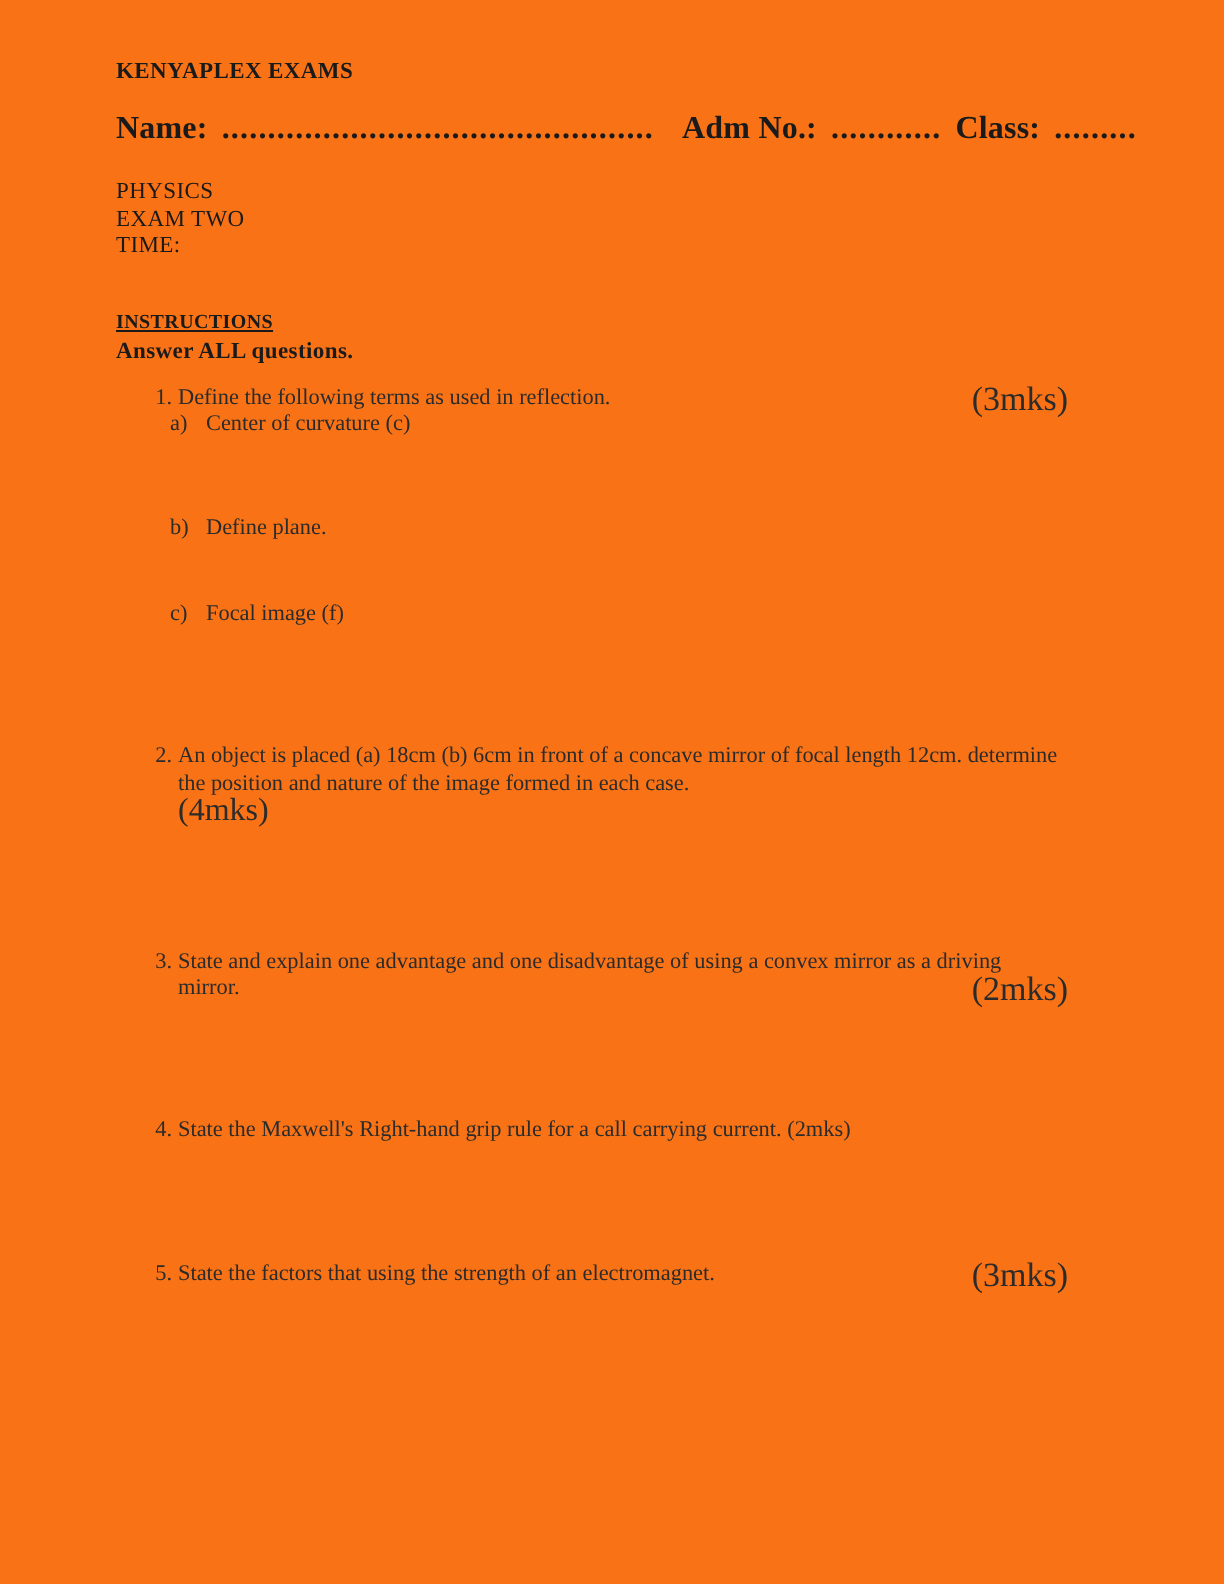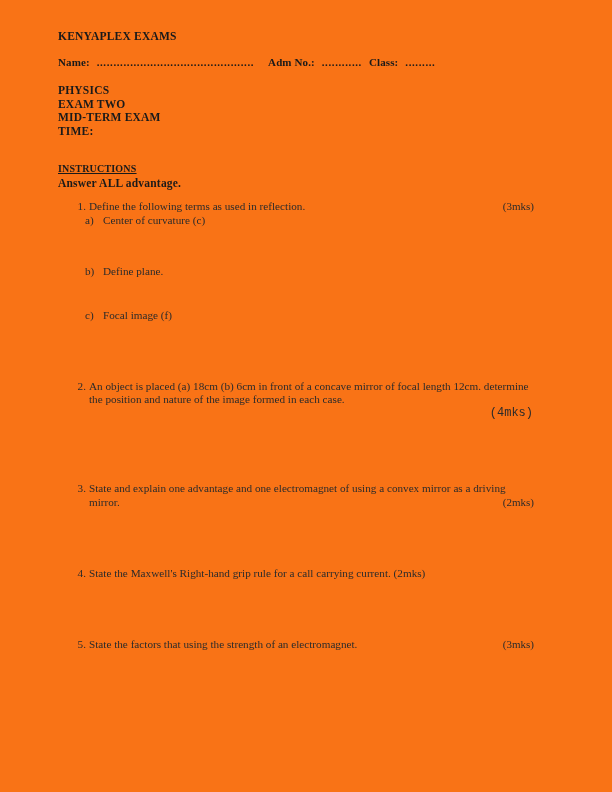--- a/index.html
+++ b/index.html
@@ -26,36 +26,36 @@
   
   .exam-brand {
     font-weight: bold;
     font-size: 11.5px;
     color: #1a1a1a;
     letter-spacing: 0.2px;
     margin: 0 0 14px 0;
   }
   .candidate-line {
     font-weight: bold;
-    font-size: 11px;
+    font-size: 16px;
     color: #1a1a1a;
     white-space: nowrap;
     margin: 0 0 16px 0;
     letter-spacing: 0.1px;
   }
   .candidate-line .dots {
     letter-spacing: 0.6px;
   }
   .gap-sm { display: inline-block; width: 7px; }
 
   .meta-block {
     margin: 0 0 20px 0;
   }
   .meta-line {
-    font-weight: bold;
+    font-weight: normal;
     font-size: 11.5px;
     color: #1a1a1a;
     line-height: 13.6px;
     letter-spacing: 0.2px;
   }
 
   
   .instructions-title {
     font-weight: bold;
     font-size: 10px;
@@ -100,30 +100,29 @@
   .q-text {
     display: block;
     font-size: 11.2px;
     line-height: 13.4px;
   }
   .q-text.wrap-narrow { max-width: 432px; }
   .marks-right {
     position: absolute;
     right: 0;
     top: 0;
-    font-size: 11px;
+    font-size: 17px;
     white-space: nowrap;
   }
   .marks-below {
     display: block;
-    text-align: right;
+    text-align: left;
     padding-right: 1px;
-    font-size: 12px;
-    line-height: 13.4px;
-    font-family: Liberation Mono, monospace;
+    font-size: 16px;
+    line-height: 13.4px;
   }
   .marks-inline {
     font-size: 11.2px;
     white-space: nowrap;
   }
 
   
   .subparts {
     margin: 0;
     padding: 0;
@@ -154,27 +153,26 @@
 
     <div class="exam-brand">KENYAPLEX EXAMS</div>
 
     <div class="candidate-line">
       <span>Name:</span><span class="gap-sm"></span><span class="dots">...............................................</span><span class="gap-sm"></span><span class="gap-sm"></span><span>Adm No.:</span><span class="gap-sm"></span><span class="dots">............</span><span class="gap-sm"></span><span>Class:</span><span class="gap-sm"></span><span class="dots">.........</span>
     </div>
 
     <div class="meta-block">
       <div class="meta-line">PHYSICS</div>
       <div class="meta-line">EXAM TWO</div>
-      <div class="meta-line">MID-TERM EXAM</div>
       <div class="meta-line">TIME:</div>
     </div>
 
     <div>
       <div><span class="instructions-title">INSTRUCTIONS</span></div>
-      <div class="instructions-sub">Answer ALL advantage.</div>
+      <div class="instructions-sub">Answer ALL questions.</div>
     </div>
 
     <ol class="qlist">
 
       <li class="question">
         <div class="q-row">
           <span class="q-num">1.</span>
           <span class="q-text">Define the following terms as used in reflection.</span>
           <span class="marks-right">(3mks)</span>
         </div>
@@ -204,21 +202,21 @@
           <span class="q-text">An object is placed (a) 18cm (b) 6cm in front of a concave mirror of focal length 12cm. determine the position and nature of the image formed in each case.</span>
           <span class="marks-below">(4mks)</span>
         </div>
       </li>
 
       <div class="space-62"></div>
 
       <li class="question">
         <div class="q-row">
           <span class="q-num">3.</span>
-          <span class="q-text wrap-narrow">State and explain one advantage and one electromagnet of using a convex mirror as a driving mirror.</span>
+          <span class="q-text wrap-narrow">State and explain one advantage and one disadvantage of using a convex mirror as a driving mirror.</span>
           <span class="marks-right" style="top:13.4px;">(2mks)</span>
         </div>
       </li>
 
       <div class="space-58"></div>
 
       <li class="question">
         <div class="q-row">
           <span class="q-num">4.</span>
           <span class="q-text"><span>State the Maxwell's Right-hand grip rule for a call carrying current.</span> <span class="marks-inline">(2mks)</span></span>

